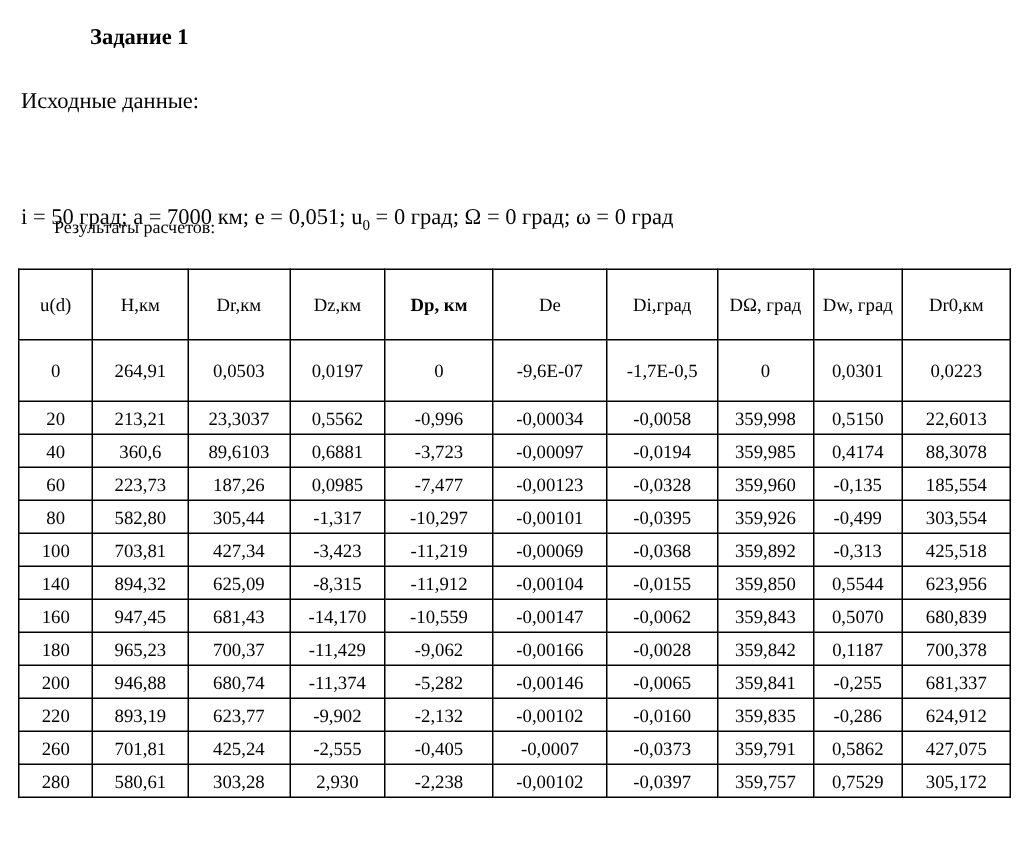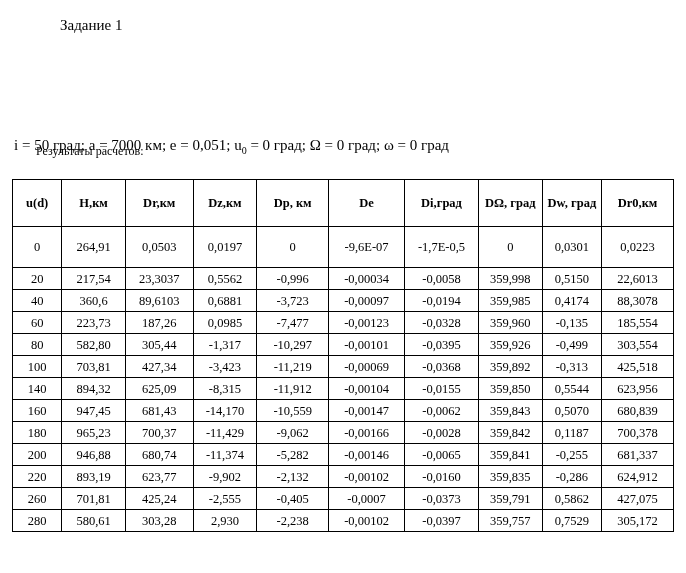--- a/index.html
+++ b/index.html
@@ -17,21 +17,21 @@
   }
   .page {
     position: relative;
     width: 686px;
     height: 573px;
     box-sizing: border-box;
   }
   .task-title {
     font-family: "Liberation Serif", serif;
     font-size: 15px;
-    font-weight: normal;
+    font-weight: bold;
     position: absolute;
     left: 60px;
     top: 17px;
   }
   .line-initial {
     position: absolute;
     left: 14px;
     top: 60px;
     font-size: 15px;
   }
@@ -66,21 +66,21 @@
     text-align: center;
     vertical-align: middle;
     font-family: "Liberation Serif", serif;
     font-size: 12.5px;
     padding: 1px 2px;
     line-height: 1.12;
     overflow: hidden;
   }
   table.data thead th {
     height: 44px;
-    font-weight: bold;
+    font-weight: normal;
   }
   table.data thead th.bold {
     font-weight: bold;
     text-align: center;
   }
   table.data tbody tr.first-row td {
     height: 38px;
   }
   table.data tbody tr td {
     height: 19px;
@@ -96,20 +96,21 @@
   col.c8 { width: 58px; }
   col.c9 { width: 70px; }
 </style>
 </head>
 <body>
 
 <div class="page">
 
   <div class="task-title">Задание 1</div>
 
+  <div class="line-initial">Исходные данные:</div>
 
   <div class="line-params">
     <span>i = 50 град; </span><span>a = 7000 км; </span><span>e = 0,051; </span><span>u</span><sub>0</sub><span> = 0 град; </span><span>Ω = 0 град;  </span><span>ω = 0 град</span>
   </div>
 
   <div class="line-results">Результаты расчетов:</div>
 
   <table class="data">
     <colgroup>
       <col class="c0">
@@ -145,21 +146,21 @@
         <td>0,0197</td>
         <td>0</td>
         <td>-9,6Е-07</td>
         <td>-1,7Е-0,5</td>
         <td>0</td>
         <td>0,0301</td>
         <td>0,0223</td>
       </tr>
       <tr>
         <td>20</td>
-        <td>217,54</td>
+        <td>213,21</td>
         <td>23,3037</td>
         <td>0,5562</td>
         <td>-0,996</td>
         <td>-0,00034</td>
         <td>-0,0058</td>
         <td>359,998</td>
         <td>0,5150</td>
         <td>22,6013</td>
       </tr>
       <tr>

